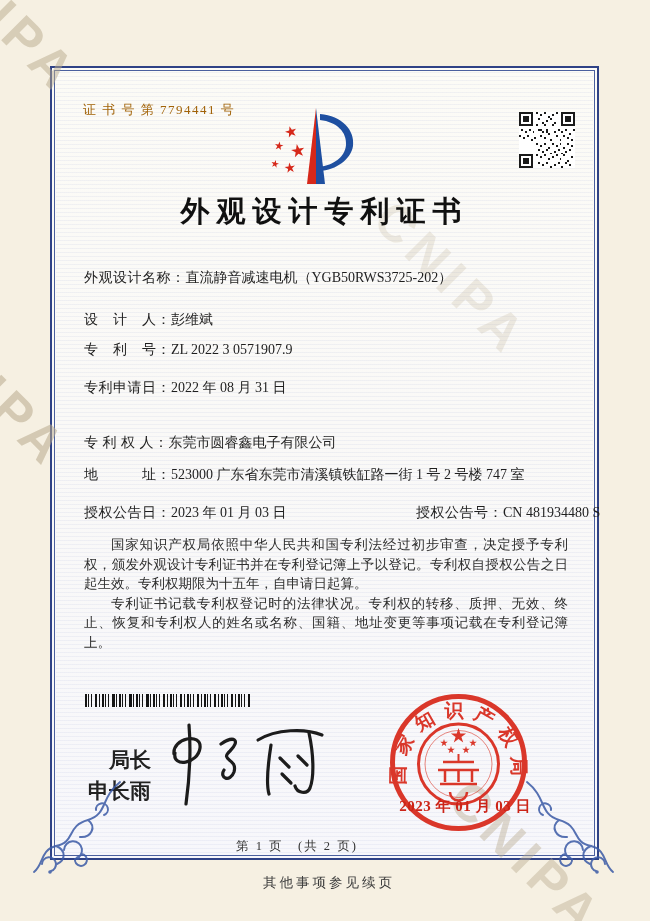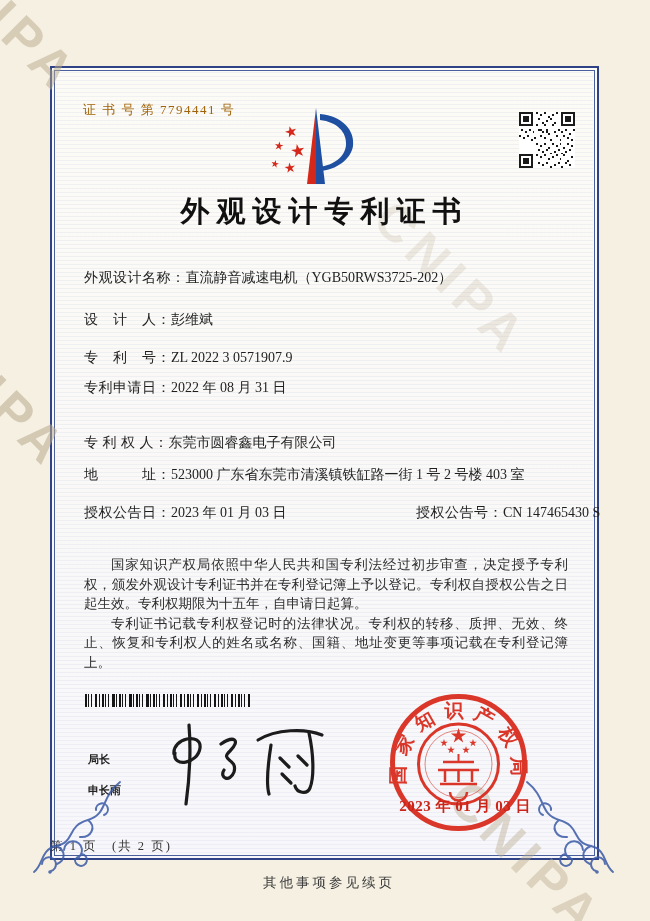--- a/index.html
+++ b/index.html
@@ -18,37 +18,37 @@
   .frame::after{content:"";position:absolute;inset:2px;border:1px solid #4a5f9e;}
   .frame::before{content:"";position:absolute;inset:4px;
          background:repeating-linear-gradient(180deg,rgba(125,138,200,.09) 0 1px,transparent 1px 4px);}
   .content{position:absolute;inset:0;z-index:2;}
   .cert-no{position:absolute;left:83px;top:101px;font-size:13px;letter-spacing:1.5px;color:#a16207;}
   .logo{position:absolute;left:268px;top:106px;width:102px;height:82px;}
   .qr{position:absolute;left:519px;top:112px;width:56px;height:56px;}
   .title{position:absolute;left:50px;width:549px;top:192px;text-align:center;
          font-size:29px;font-weight:700;letter-spacing:7px;color:#101010;}
   .row{position:absolute;left:84px;width:490px;font-size:14px;color:#1f1f1f;white-space:nowrap;}
-  .r0{top:269px}.r1{top:311px}.r2{top:349px}.r3{top:379px}.r4{top:434px}.r5{top:466px}.r6{top:504px}
+  .r0{top:269px}.r1{top:311px}.r2{top:341px}.r3{top:379px}.r4{top:434px}.r5{top:466px}.r6{top:504px}
   .row .lbl{letter-spacing:.5px;margin-top:20px;}
   .dual{position:absolute;left:332px;top:0;}
   .paras{position:absolute;left:84px;top:535px;width:484px;font-size:13.5px;line-height:19.5px;
-         color:#2e2e2e;text-align:justify;margin-top:20px;}
+         color:#2e2e2e;text-align:justify;}
   .paras p{margin:0;text-indent:2em;}
   .barcode{position:absolute;left:85px;top:694px;width:166px;height:13px;
      background:repeating-linear-gradient(90deg,#151515 0 2px,transparent 2px 3px,#151515 3px 4px,
      transparent 4px 6px,#151515 6px 7px,transparent 7px 10px,#151515 10px 12.5px,transparent 12.5px 14px,
      #151515 14px 15px,transparent 15px 17px);}
   .sig-block{position:absolute;left:88px;top:744px;font-family:"Liberation Sans","DejaVu Sans",sans-serif;
-     font-size:11px;font-weight:600;color:#222;line-height:31px;}
+     font-size:21px;font-weight:600;color:#222;line-height:31px;text-align:right;}
   .signature{position:absolute;left:158px;top:720px;width:180px;height:88px;}
   .seal{position:absolute;left:388px;top:692px;width:141px;height:141px;opacity:.93;}
   .seal-date{position:absolute;left:383px;top:797px;width:164px;text-align:center;z-index:4;
      color:#cc2418;font-weight:700;font-size:15px;letter-spacing:.5px;}
-  .page-footer{position:absolute;left:50px;width:494px;top:838px;
+  .page-footer{position:absolute;left:50px;width:494px;top:838px;text-align:center;
      font-size:12.5px;letter-spacing:2px;color:#333;}
   .continuation{position:absolute;left:4px;width:650px;top:874px;text-align:center;
      font-size:13.5px;letter-spacing:3px;color:#3a3a3a;}
   .orn{position:absolute;width:95px;height:105px;z-index:3;}
   .orn-l{left:30px;top:780px;}
   .orn-r{left:522px;top:780px;transform:scaleX(-1);}
 </style>
 </head>
 <body>
 
@@ -184,25 +184,25 @@
     <div class="row r2">
       <span class="lbl">专　利　号：</span><span>ZL 2022 3 0571907.9</span>
     </div>
     <div class="row r3">
       <span class="lbl">专利申请日：</span><span>2022 年 08 月 31 日</span>
     </div>
     <div class="row r4">
       <span class="lbl">专 利 权 人：</span><span>东莞市圆睿鑫电子有限公司</span>
     </div>
     <div class="row r5">
-      <span class="lbl">地　　　址：</span><span>523000 广东省东莞市清溪镇铁缸路一街 1 号 2 号楼 403 室</span>
+      <span class="lbl">地　　　址：</span><span>523000 广东省东莞市清溪镇铁缸路一街 1 号 2 号楼 747 室</span>
     </div>
     <div class="row r6">
       <span><span class="lbl">授权公告日：</span><span>2023 年 01 月 03 日</span></span>
-      <span class="dual"><span class="lbl">授权公告号：</span><span>CN 147465430 S</span></span>
+      <span class="dual"><span class="lbl">授权公告号：</span><span>CN 481934480 S</span></span>
     </div>
 
     <div class="paras">
       <p>国家知识产权局依照中华人民共和国专利法经过初步审查，决定授予专利权，颁发外观设计专利证书并在专利登记簿上予以登记。专利权自授权公告之日起生效。专利权期限为十五年，自申请日起算。</p>
       <p>专利证书记载专利权登记时的法律状况。专利权的转移、质押、无效、终止、恢复和专利权人的姓名或名称、国籍、地址变更等事项记载在专利登记簿上。</p>
     </div>
 
     <div class="barcode"></div>
 
     <div class="sig-block">

